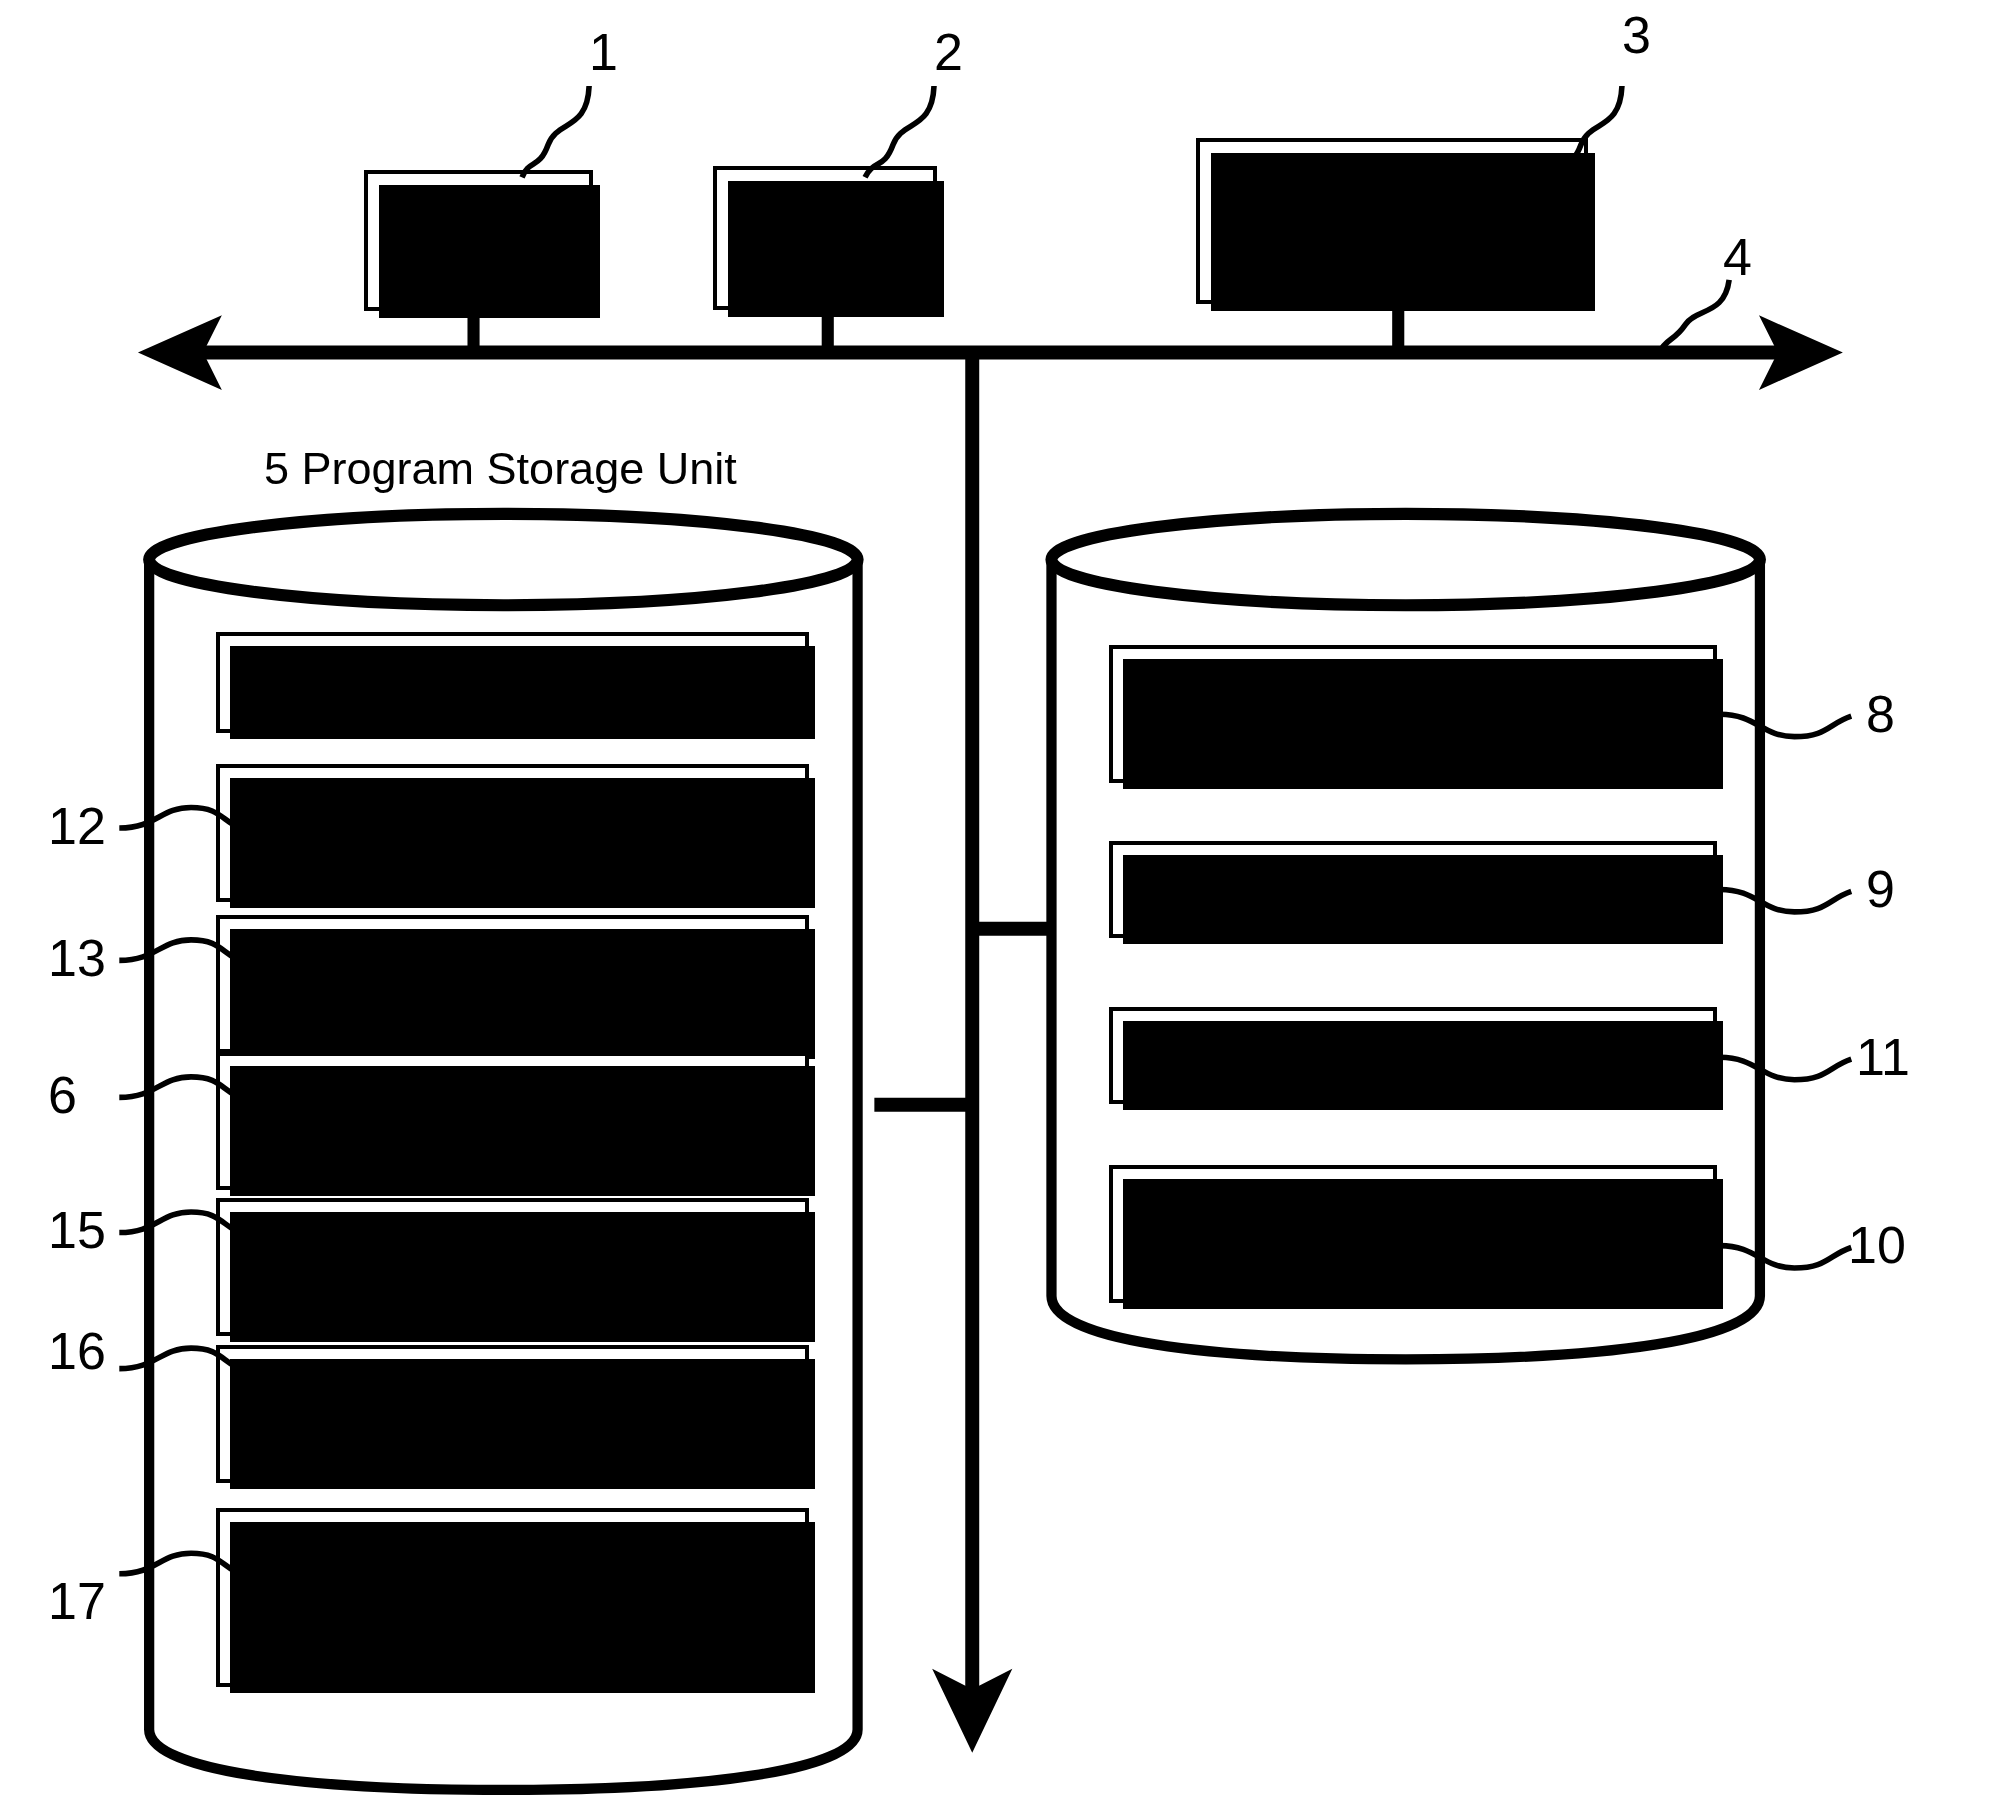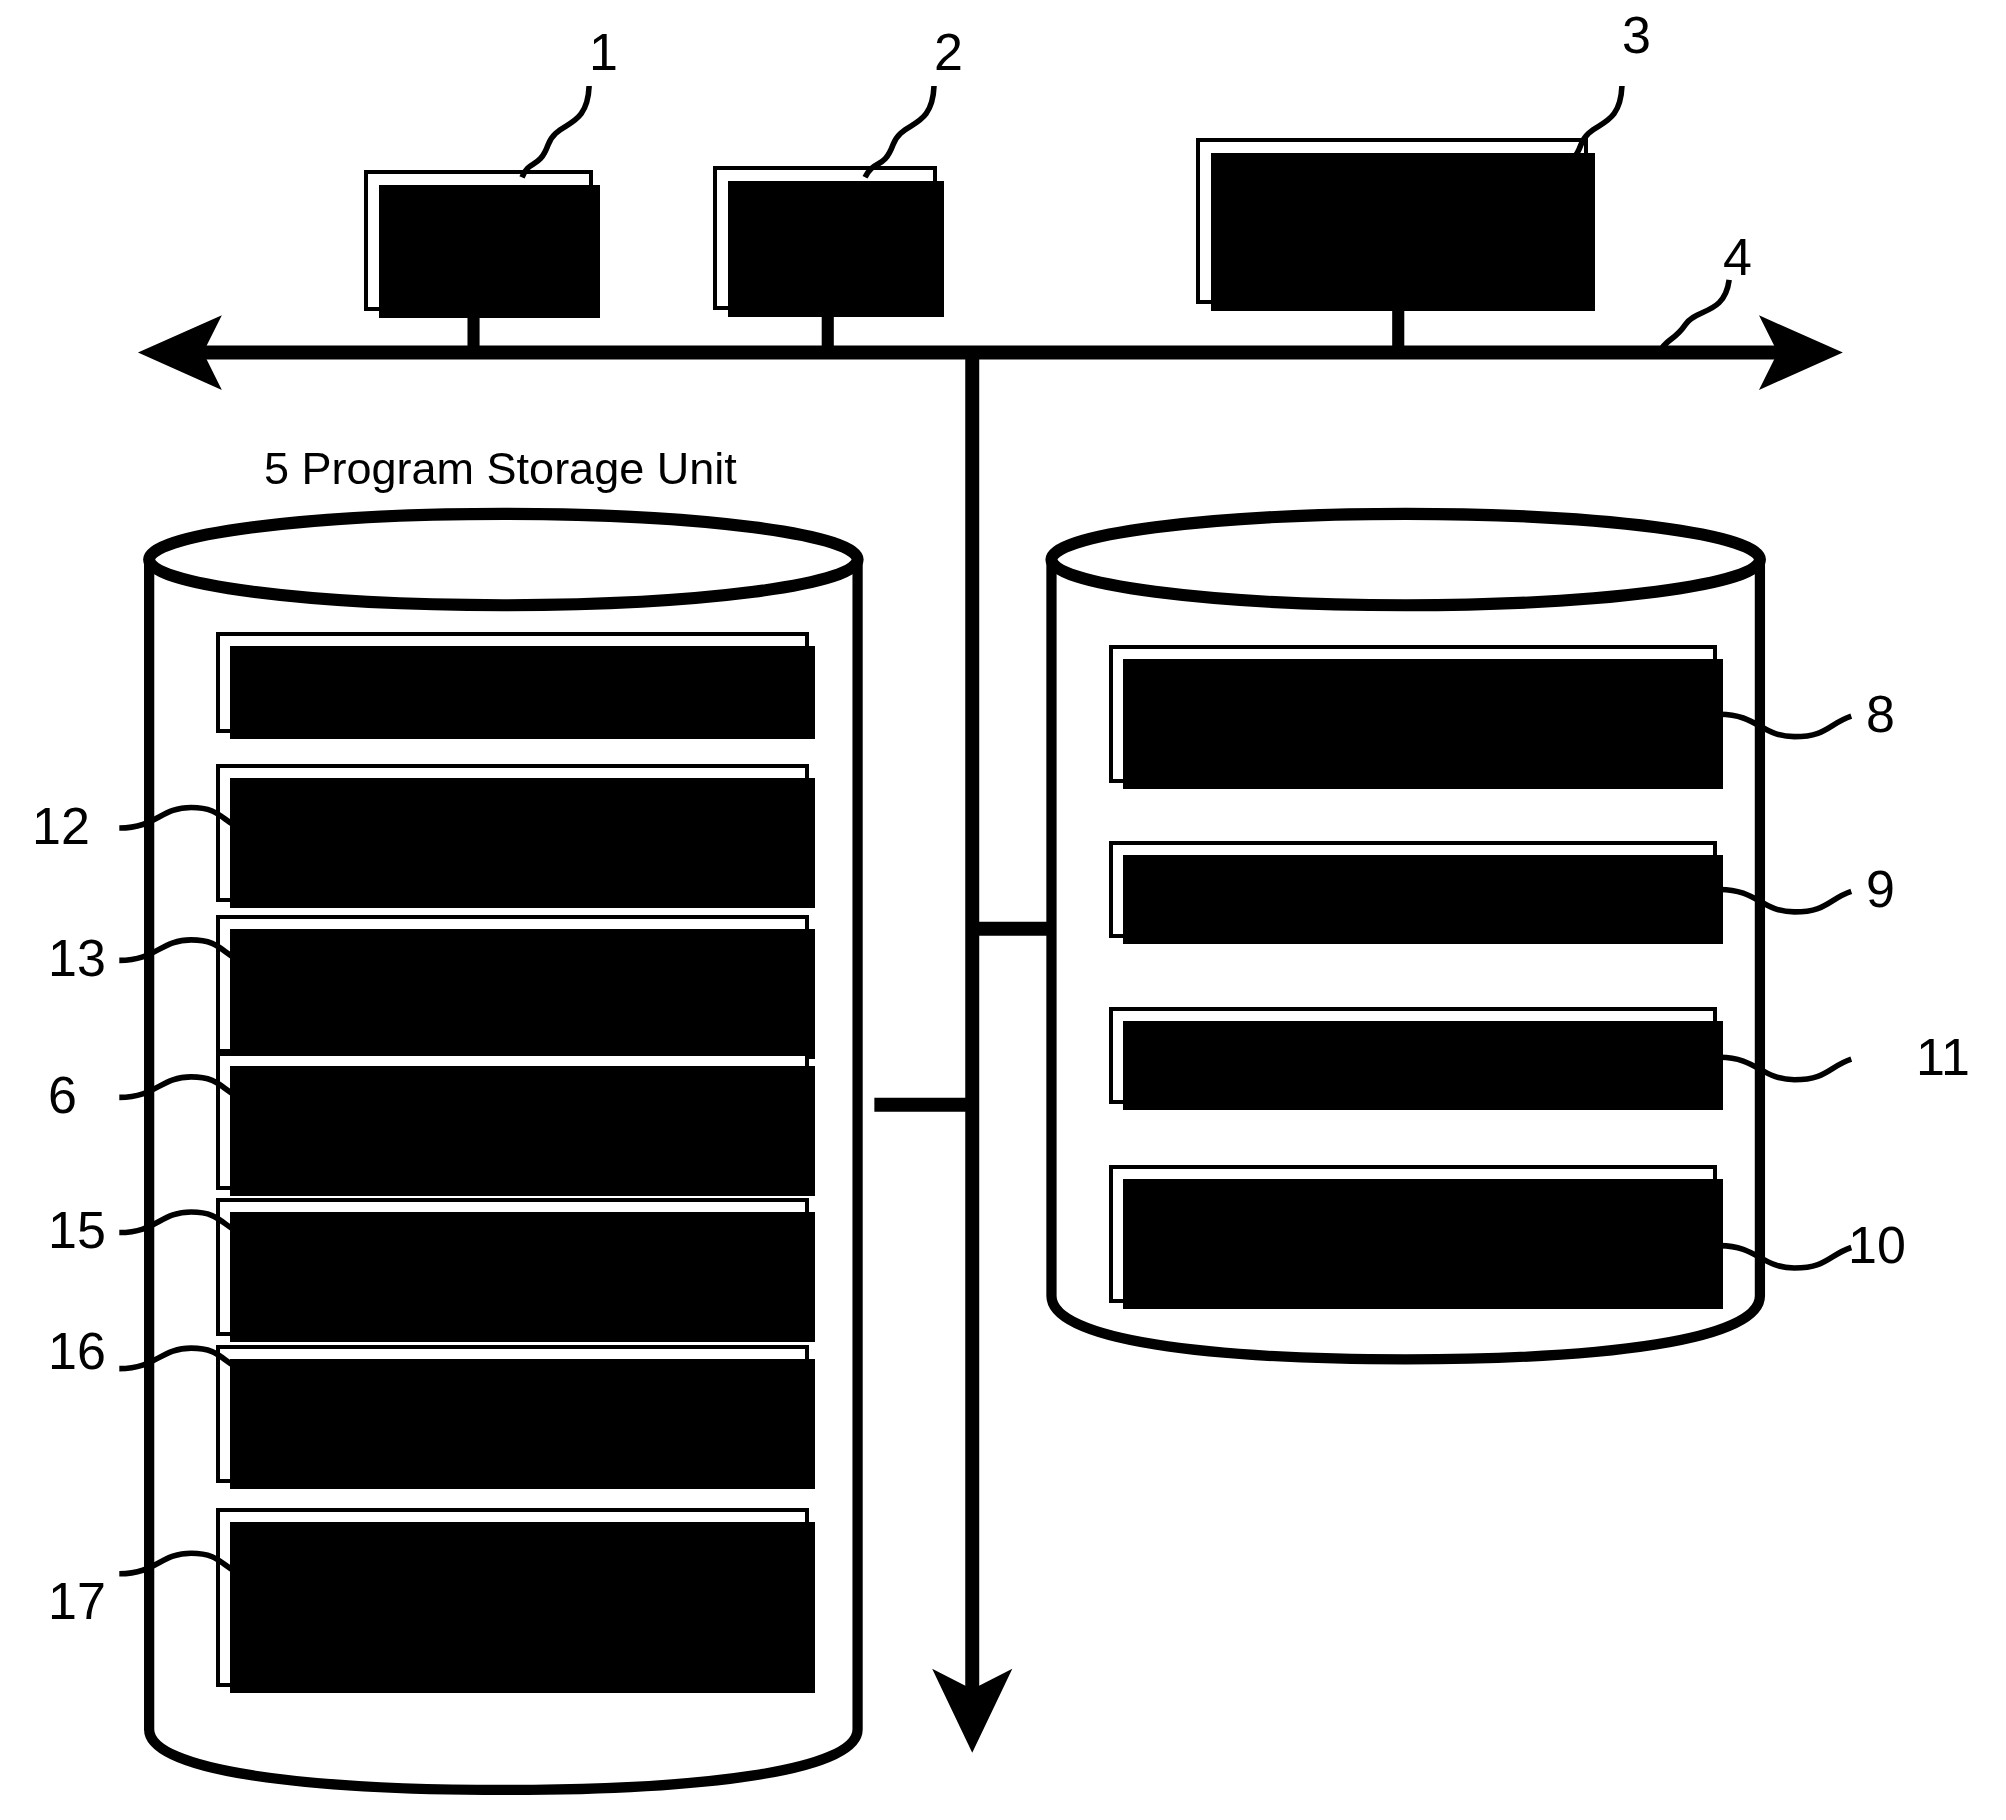--- a/index.html
+++ b/index.html
@@ -210,26 +210,26 @@
 
   <div class="unitbox center" style="left:1109px; top:1007px; width:608px; height:97px; white-space:pre-line;">
     <span>Disassembly Animation</span>
   </div>
 
   <div class="unitbox center" style="left:1109px; top:1165px; width:608px; height:138px; white-space:pre-line;">
     <span>Disassembly Definition
 Information (Parts List)</span>
   </div>
 
-  <div class="refnum" style="left:32px; top:800px;">12</div>
+  <div class="refnum" style="left:48px; top:800px;">12</div>
   <div class="refnum" style="left:48px; top:932px;">13</div>
   <div class="refnum" style="left:48px; top:1069px;">6</div>
   <div class="refnum" style="left:48px; top:1204px;">15</div>
   <div class="refnum" style="left:48px; top:1325px;">16</div>
   <div class="refnum" style="left:48px; top:1546px;margin-top:29px;">17</div>
 
   <div class="refnum" style="left:1866px; top:688px;">8</div>
   <div class="refnum" style="left:1866px; top:863px;">9</div>
-  <div class="refnum" style="left:1916px; top:1031px;">11</div>
+  <div class="refnum" style="left:1856px; top:1031px;">11</div>
   <div class="refnum" style="left:1848px; top:1219px;">10</div>
 
 </div>
 
 
 </body></html>

